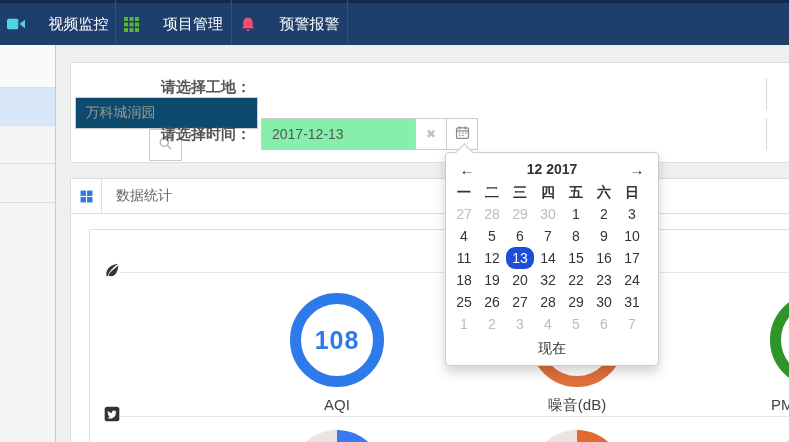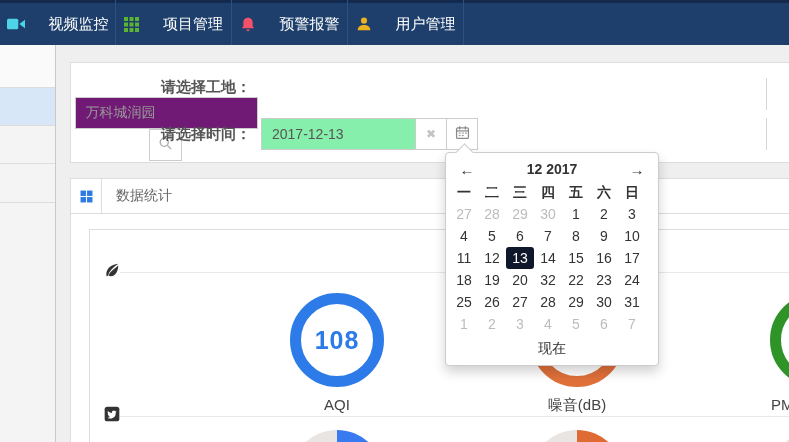--- a/index.html
+++ b/index.html
@@ -22,21 +22,21 @@
 
   
   .panel-form{position:absolute;left:70px;top:62px;width:760px;height:99px;background:#fff;
               border:1px solid #ddd;}
   .form-row{position:absolute;left:0;display:flex;align-items:center;}
   .form-row.r1{top:15px;flex-direction:column;} .form-row.r2{top:55px;}
   .form-label{width:180px;text-align:right;font-weight:bold;color:#555;font-size:15px;
               margin-right:10px;white-space:nowrap;}
   .inp{box-sizing:border-box;height:32px;border:1px solid #ccc;font-size:14px;padding:0 10px;
        font-family:"Liberation Sans",sans-serif;outline:none;}
-  .inp.site{width:183px;background:#701a75;color:#999;}
+  .inp.site{width:183px;background:#0c4a6e;color:#999;}
   .inp.date{width:155px;background:#86efac;color:#555;}
   .inp-btn{box-sizing:border-box;height:32px;border:1px solid #ccc;margin-left:-1px;background:#fff;
            display:flex;align-items:center;justify-content:center;cursor:pointer;}
   .btn-search{width:33px;} .btn-clear{width:32px;color:#c3c3c3;font-size:12px;} .btn-cal{width:32px;}
   .form-vline{position:absolute;left:695px;width:0;height:32px;border-left:1px solid #d5d5d5;}
   .v1{top:15px;} .v2{top:55px;}
 
   
   .panel-stats{position:absolute;left:70px;top:178px;width:760px;height:290px;background:#fff;
                border:1px solid #ddd;}
@@ -64,21 +64,21 @@
   .dp-caret{position:absolute;top:-7px;left:12px;width:12px;height:12px;background:#fff;
             border-left:1px solid #ccc;border-top:1px solid #ccc;transform:rotate(45deg);}
   .dp-head{display:flex;align-items:center;height:24px;font-size:14px;color:#333;}
   .dp-arrow{width:34px;text-align:center;cursor:pointer;font-size:15px;color:#333;}
   .dp-title{flex:1;text-align:center;font-weight:bold;}
   .cal-row{display:flex;}
   .cal-cell{width:28px;height:22px;line-height:22px;text-align:center;font-size:14px;color:#333;
             border-radius:3px;cursor:pointer;}
   .cal-cell.dayname{font-weight:bold;cursor:default;}
   .cal-cell.muted{color:#bcbcbc;}
-  .cal-cell.selected{background:#0f172a;color:#fff;}
+  .cal-cell.selected{background:#1d4ed8;color:#fff;border-radius:9px;}
   .dp-foot{height:26px;line-height:26px;text-align:center;font-size:14px;color:#333;cursor:pointer;}
 </style>
 </head>
 <body>
 
 <div class="app">
 
   <div class="navbar">
       <div class="nav-item">
         <span class="nav-ic">
@@ -106,29 +106,20 @@
         <span class="nav-label">项目管理</span>
       </div>
       <div class="nav-item">
         <span class="nav-ic">
           <svg width="16" height="17" viewBox="0 0 24 24">
             <path fill="#f4506b" d="M12 2c-3.9 0-7 3.1-7 7v5.2L3 17.5h18L19 14.2V9c0-3.9-3.1-7-7-7z"></path>
             <path fill="#f4506b" d="M9.5 19.5a2.5 2.5 0 0 0 5 0z"></path>
           </svg>
         </span>
         <span class="nav-label">预警报警</span>
-      </div>
-      <div class="nav-item">
-        <span class="nav-ic">
-          <svg width="16" height="16" viewBox="0 0 24 24">
-            <circle cx="12" cy="7" r="4.6" fill="#ecb21f"></circle>
-            <path fill="#ecb21f" d="M2.5 21.5c0-5.2 4.3-8 9.5-8s9.5 2.8 9.5 8z"></path>
-          </svg>
-        </span>
-        <span class="nav-label">用户管理</span>
       </div>
     </div>
 
   <div class="sidebar">
       <div class="side-item first" style="height: 42px;"></div>
       <div class="side-item selected" style="height: 37px;"></div>
       <div class="side-item" style="height: 37px;"></div>
       <div class="side-item" style="height: 38px;"></div>
     </div>
 

